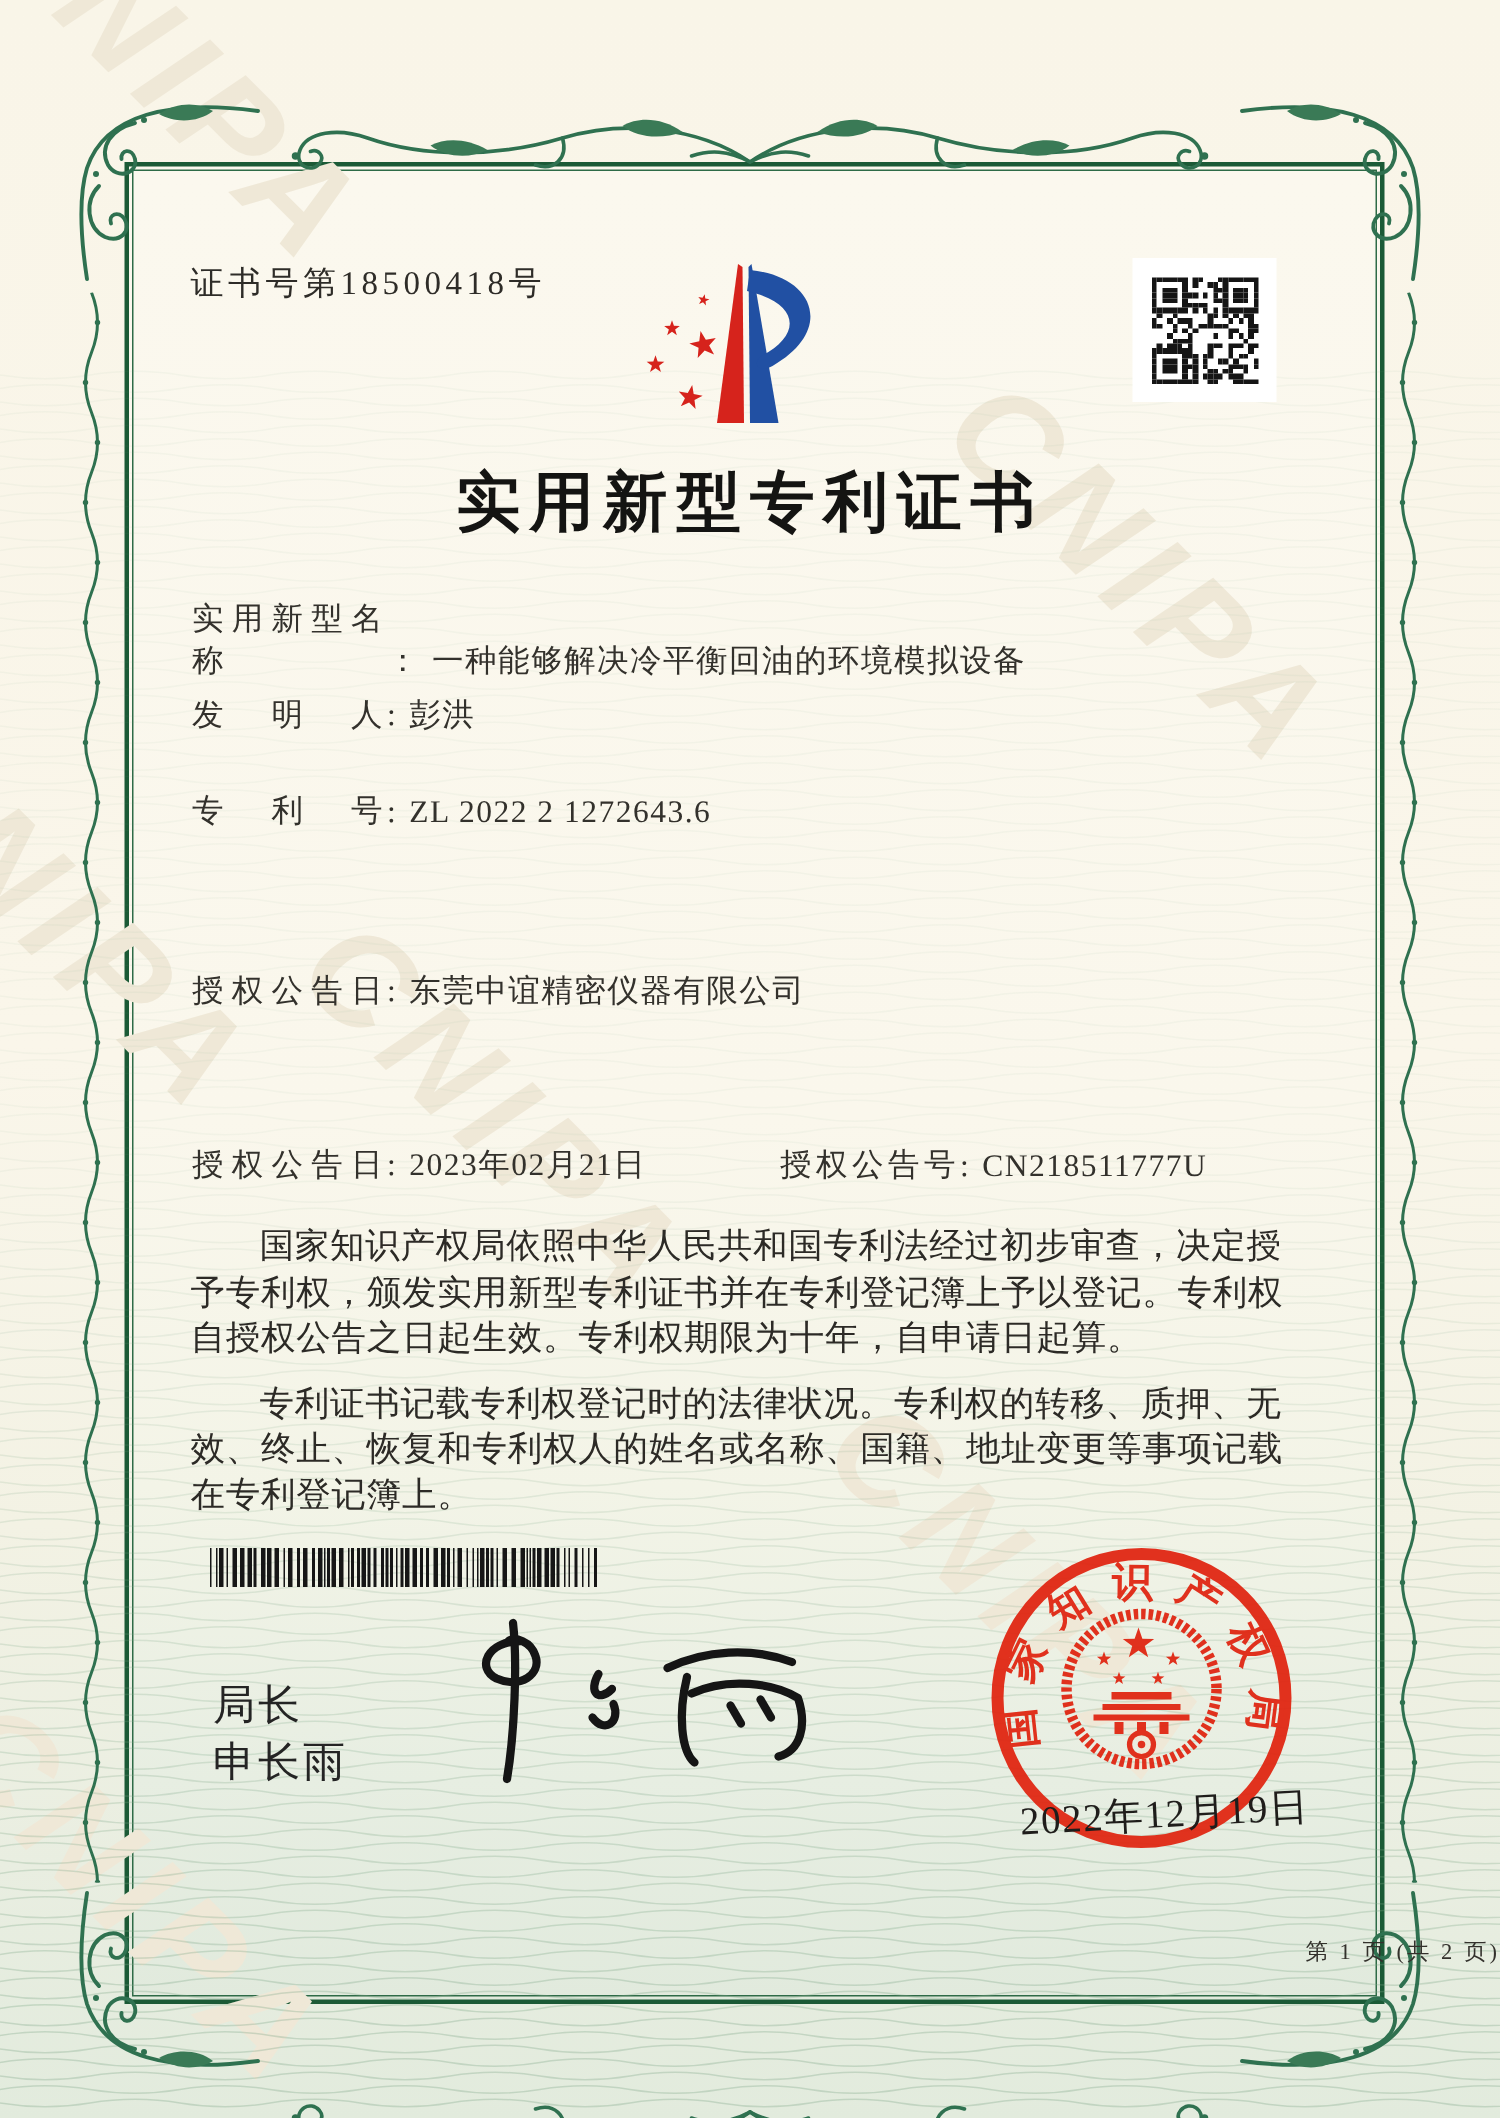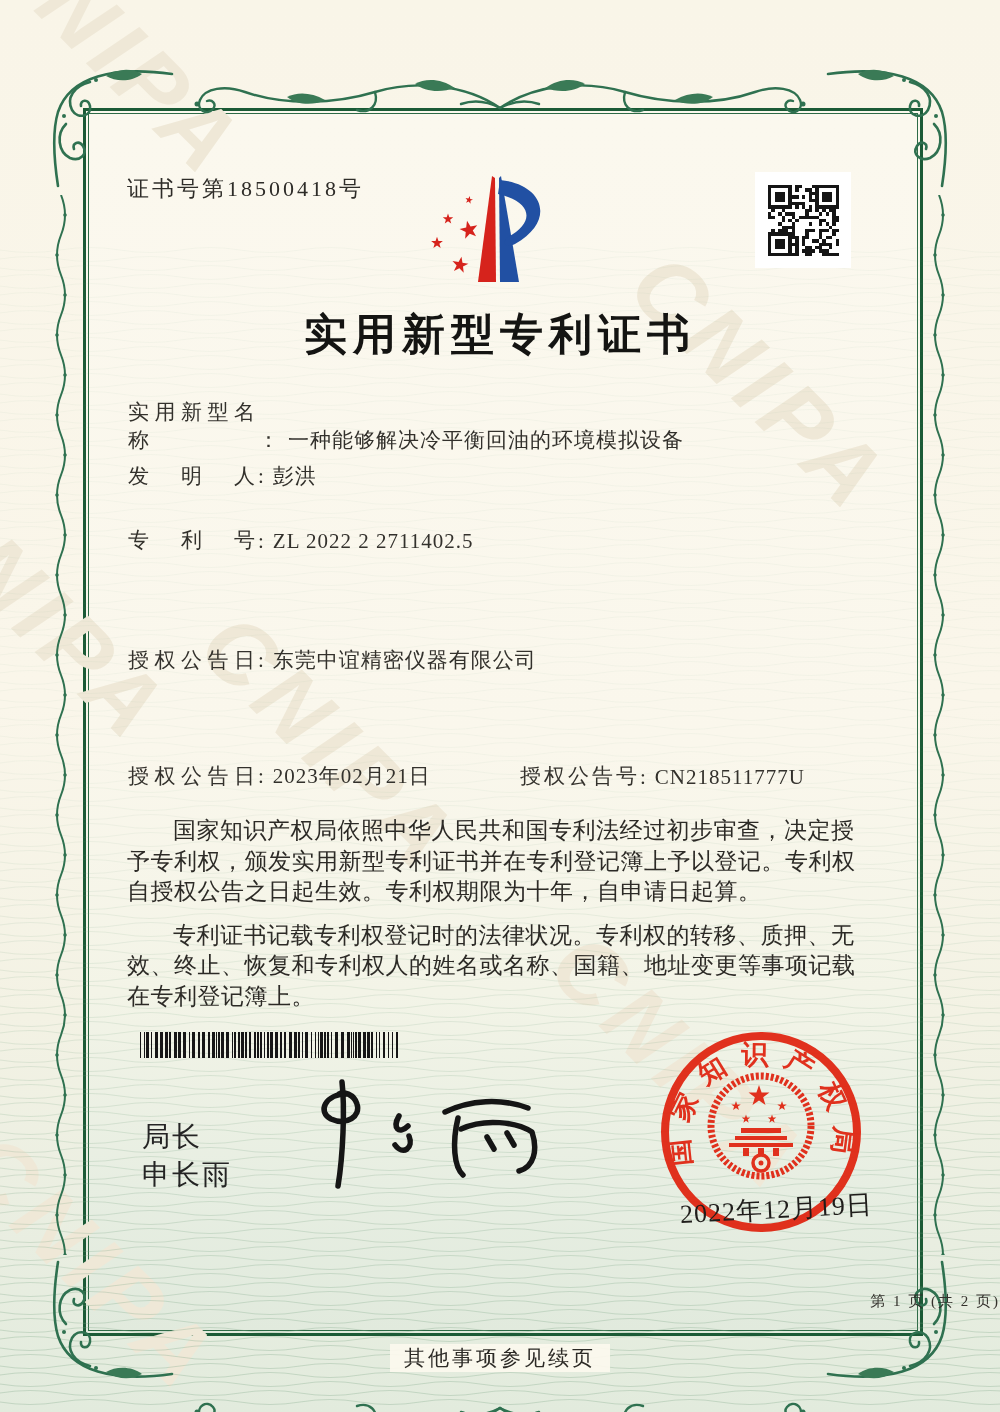--- a/index.html
+++ b/index.html
@@ -775,21 +775,21 @@
 
     <div class="title">实用新型专利证书</div>
 
     <div class="field-row" style="top:398px">
       <span class="flabel">实用新型名称</span><span class="fcolon">：</span><span class="fvalue">一种能够解决冷平衡回油的环境模拟设备</span>
     </div>
     <div class="field-row" style="top:462px">
       <span class="flabel">发明人</span><span class="fcolon">:</span><span class="fvalue">彭洪</span>
     </div>
     <div class="field-row" style="top:526px">
-      <span class="flabel">专利号</span><span class="fcolon">:</span><span class="fvalue">ZL 2022 2 2711402.5</span>
+      <span class="flabel">专利号</span><span class="fcolon">:</span><span class="fvalue">ZL 2022 2 1272643.6</span>
     </div>
     <div class="field-row" style="top:646px">
       <span class="flabel">授权公告日</span><span class="fcolon">:</span><span class="fvalue">东莞中谊精密仪器有限公司</span>
     </div>
     <div class="field-row" style="top:762px">
       <span class="flabel">授权公告日</span><span class="fcolon">:</span><span class="fvalue">2023年02月21日</span>
       <span class="grant2">
         <span class="flabel narrow">授权公告号</span><span class="fcolon">:</span><span class="fvalue">CN218511777U</span>
       </span>
     </div>
@@ -904,16 +904,15 @@
           <rect x="113" y="132" width="6" height="8"></rect>
           <rect x="128" y="132" width="6" height="8"></rect>
         </g>
         <circle cx="116" cy="147" r="8" fill="none" stroke="#e0230f" stroke-width="3.5"></circle>
         <circle cx="116" cy="147" r="2.5" fill="#e0230f"></circle>
       </g>
     </svg>
     <div class="seal-date">2022年12月19日</div>
 
     <div class="page-ind">第 1 页 (共 2 页)</div>
-    <div class="cont-note"><span>其他事项参见续页</span></div>
 
   </div>
 </div>
 
 </body></html>

